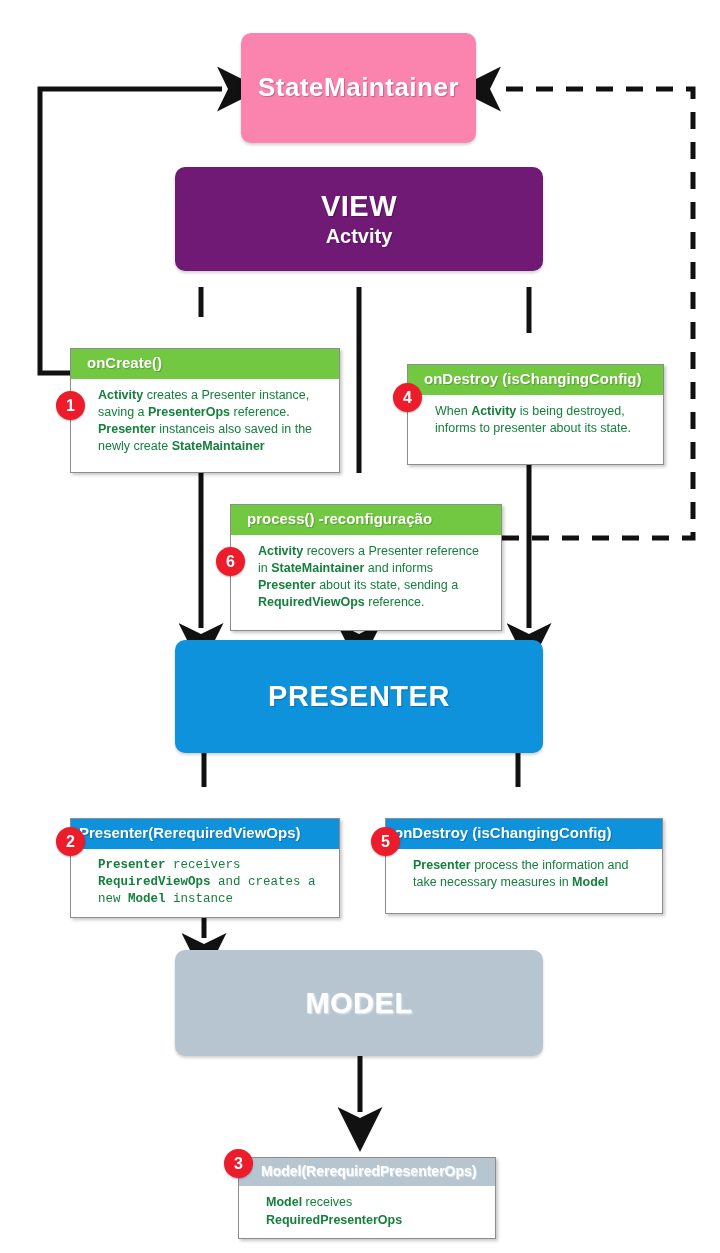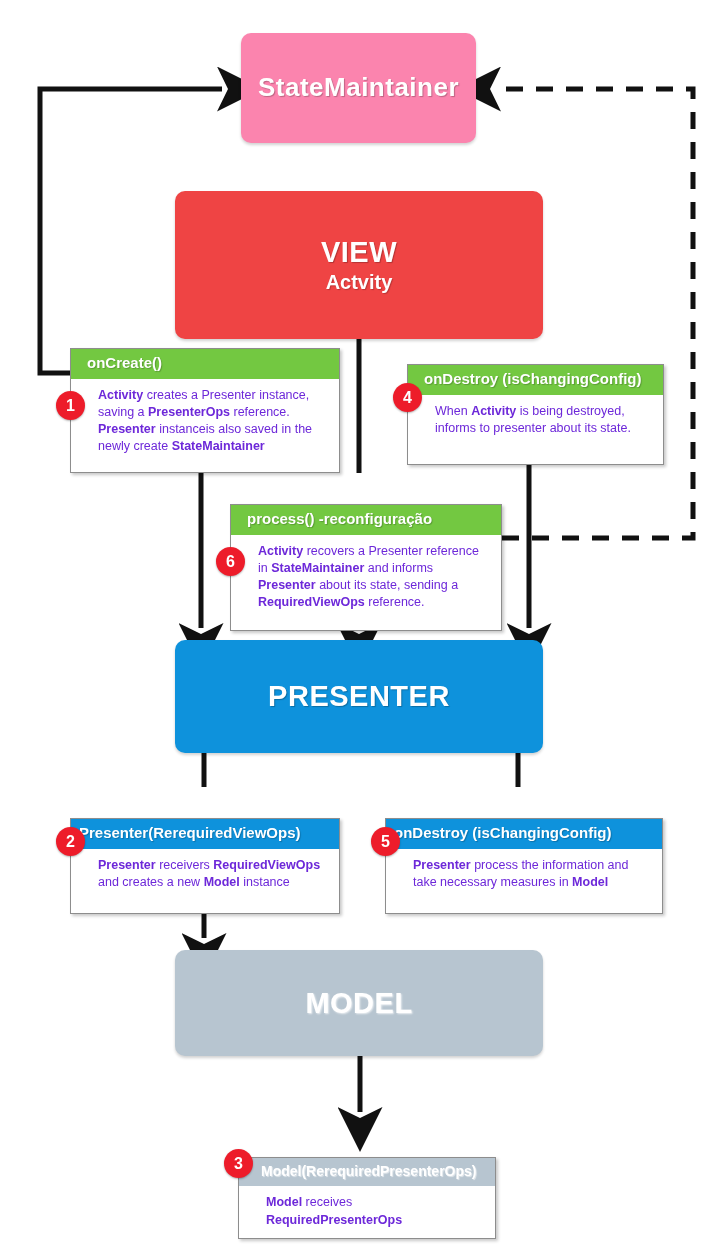--- a/index.html
+++ b/index.html
@@ -41,23 +41,22 @@
     font-weight:bold;
     margin-top:2px;
     text-shadow:1px 1px 1px rgba(0,0,0,.22);
   }
   #box-statemaintainer{
     left:241px;top:33px;width:235px;height:110px;
     background:#fb84ae;
   }
   #box-statemaintainer .big{font-size:26px;}
   #box-view{
-    left:175px;top:167px;width:368px;height:148px;
-    background:#ef4444;
-    margin-top:24px;
+    left:175px;top:167px;width:368px;height:104px;
+    background:#701a75;
   }
   #box-presenter{
     left:175px;top:640px;width:368px;height:113px;
     background:#0e92dc;
   }
   #box-model{
     left:175px;top:950px;width:368px;height:106px;
     background:#b7c5d0;
   }
   #box-model .big{ text-shadow:1px 1px 2px rgba(255,255,255,.75); color:#ffffff;}
@@ -75,21 +74,21 @@
     color:#ffffff;
     font-size:15px;
     font-weight:bold;
     padding:6px 0 7px 16px;
     text-shadow:1px 1px 1px rgba(0,0,0,.22);
     line-height:1.1;
   }
   .card .body{
     font-size:12.5px;
     line-height:1.38;
-    color:#6d28d9;
+    color:#15803d;
     padding:8px 10px 9px 27px;
   }
   .card .body b{font-weight:bold;}
   .card.green .hdr{background:#73c841;}
   .card.blue  .hdr{background:#0e92dc;padding-left:8px;}
   .card.gray  .hdr{background:#b7c5d0; text-shadow:1px 1px 1px rgba(255,255,255,.6);}
 
   .badge{
     position:absolute;
     width:29px;height:29px;
@@ -110,21 +109,21 @@
 
   #card-4{left:407px; top:333px; width:257px;}
   #card-4 .body{min-height:52px;}
   #badge-4{left:393px; top:383px;}
 
   #card-6{left:230px; top:473px; width:272px;}
   #card-6 .body{min-height:78px;}
   #badge-6{left:216px; top:547px;}
 
   #card-2{left:70px;  top:787px; width:270px;}
-  #card-2 .body{min-height:47px;}
+  #card-2 .body{min-height:47px;font-family:Liberation Mono, monospace;}
   #badge-2{left:56px; top:827px;}
 
   #card-5{left:385px; top:787px; width:278px;}
   #card-5 .body{min-height:47px;}
   #badge-5{left:371px; top:827px;}
 
   #card-3{left:238px; top:1126px; width:258px;}
   #card-3 .hdr{font-size:14px;padding:6px 0 7px 22px;}
   #card-3 .body{min-height:22px;padding-bottom:9px;font-size:12.5px;}
   #badge-3{left:224px; top:1149px;}

